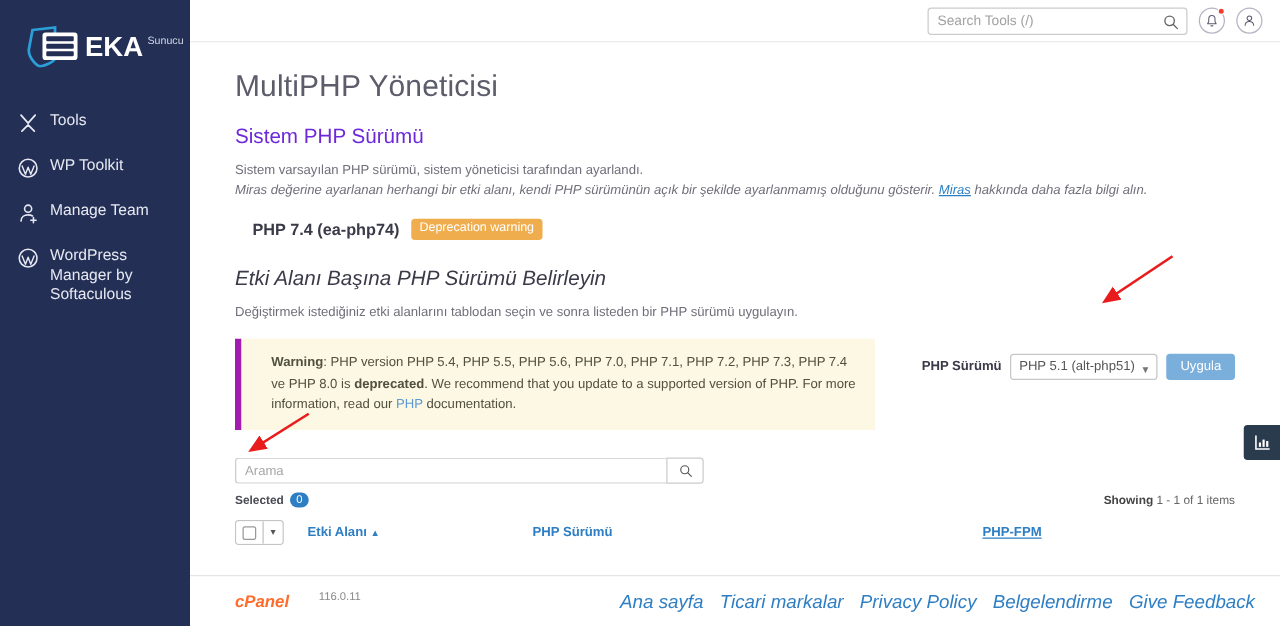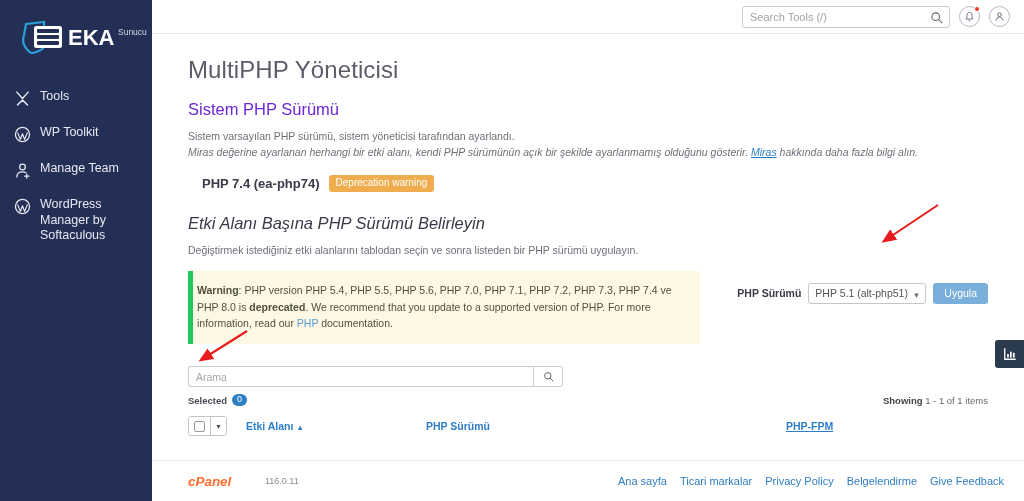--- a/index.html
+++ b/index.html
@@ -83,22 +83,22 @@
 
   .php-ver-row { display: flex; align-items: center; gap: 9px; margin: 14px 0 4px 14px; }
   .php-ver-txt { font-size: 13px; font-weight: bold; color: #3a3a48; }
   .badge-warn {
     background: #f0ad4e; color: #fff; font-size: 10px;
     padding: 3px 7px 4px; border-radius: 3px; display: inline-block; line-height: 1;
   }
 
   .alert-row { display: flex; align-items: flex-start; margin-top: 13px; }
   .alert {
-    width: 512px; background: #fcf8e3; border-left: 5px solid #22c55e;
-    padding: 11px 14px 12px 4px; font-size: 10.5px; color: #52503f; line-height: 1.6;
+    width: 512px; background: #fcf8e3; border-left: 5px solid #a21caf;
+    padding: 11px 14px 12px 24px; font-size: 10.5px; color: #52503f; line-height: 1.6;
   }
   .alert b { font-weight: bold; }
 
   .ver-select-wrap {
     margin-left: auto; display: flex; align-items: center; gap: 7px;
     padding-top: 12px;
   }
   .ver-label { font-size: 10.5px; font-weight: bold; color: #3a3a48; }
   .ver-select {
     width: 118px; height: 21px; border: 1px solid #c6c6c6; border-radius: 3px;
@@ -171,24 +171,24 @@
     background: #3c3c3c; color: #fff; font-size: 9px;
     padding: 3px 6px 4px; border-radius: 3px; margin-left: 6px; line-height: 1;
   }
   .no-icon { display: block; margin: 0 auto; }
 
   
   .footer {
     height: 41px; min-height: 41px; border-top: 1px solid #e6e6e6;
     display: flex; align-items: center; padding: 0 20px 0 36px; background: #fff;
   }
-  .cpanel-logo { display: flex; align-items: center; gap: 15px; }
+  .cpanel-logo { display: flex; align-items: flex-start; gap: 5px; }
   .cp-ver { font-size: 9px; color: #8a8a8a; padding-bottom: 1px; }
   .foot-links { margin-left: auto; display: flex; gap: 13px; }
-  .foot-links a { font-size: 11px; color: #2e7ec4; text-decoration: none; }
+  .foot-links a { font-size: 15px; color: #2e7ec4; text-decoration: none; font-style: italic; }
 
   
   .stats-tab {
     position: absolute; right: 0; top: 340px;
     width: 29px; height: 28px; background: #2b3b4e;
     border-radius: 3px 0 0 3px; display: flex; align-items: center; justify-content: center;
     cursor: pointer;
   }
   .annot { position: absolute; pointer-events: none; left: 0; top: 0; }
 </style>

